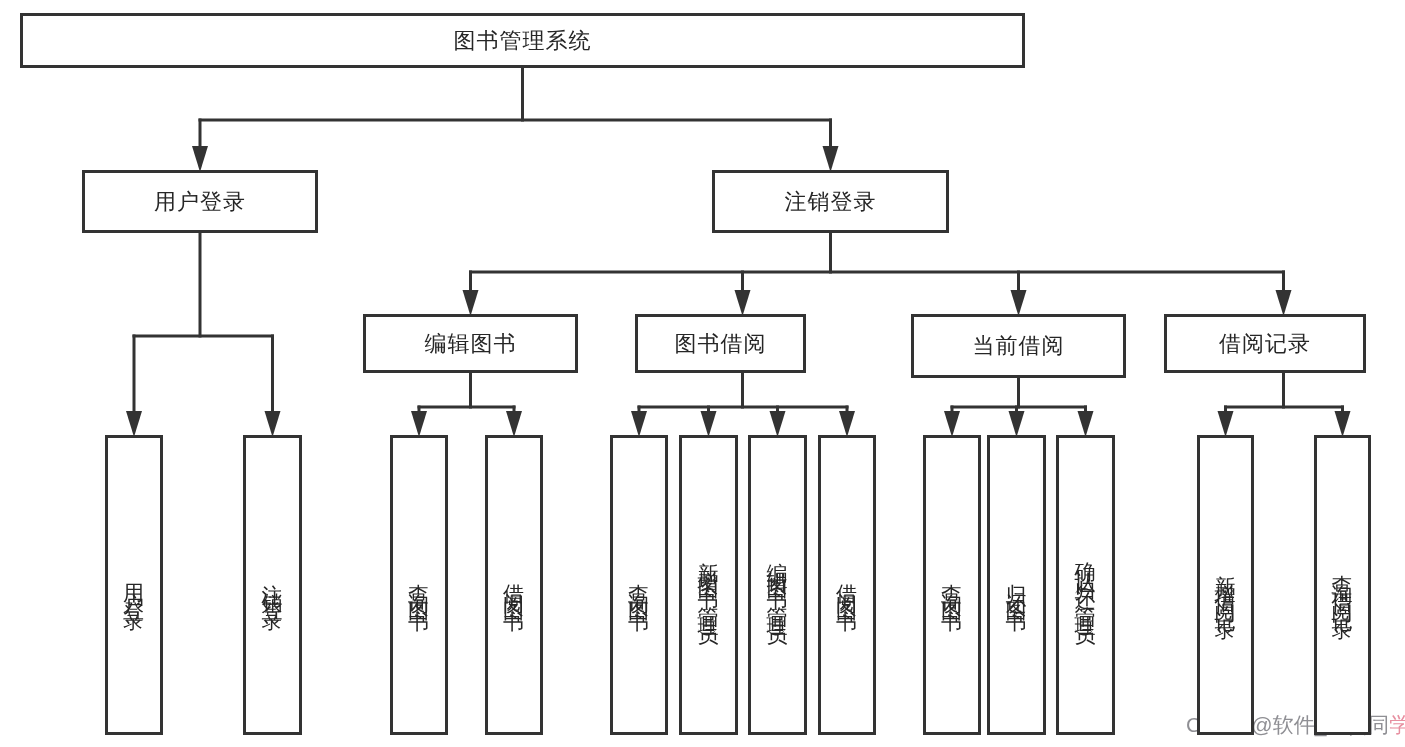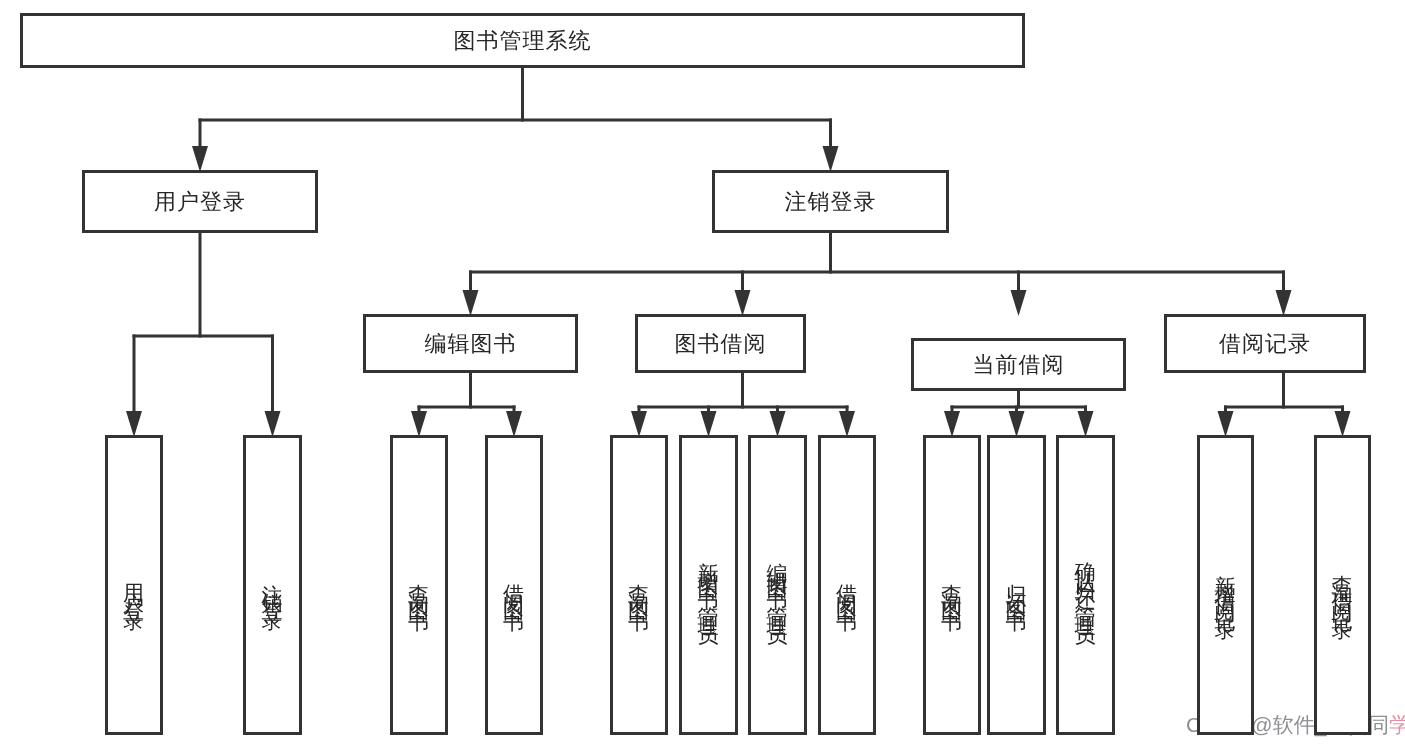--- a/index.html
+++ b/index.html
@@ -96,21 +96,21 @@
     </div>
     <div class="node h" style="left: 712px; top: 170px; width: 237px; height: 63px;">
       <span class="label">注销登录</span>
     </div>
     <div class="node h" style="left: 363px; top: 314px; width: 215px; height: 59px;">
       <span class="label">编辑图书</span>
     </div>
     <div class="node h" style="left: 635px; top: 314px; width: 171px; height: 59px;">
       <span class="label">图书借阅</span>
     </div>
-    <div class="node h" style="left: 911px; top: 314px; width: 215px; height: 53px; margin-top: 24px;">
+    <div class="node h" style="left: 911px; top: 314px; width: 215px; height: 64px;">
       <span class="label">当前借阅</span>
     </div>
     <div class="node h" style="left: 1164px; top: 314px; width: 202px; height: 59px;">
       <span class="label">借阅记录</span>
     </div>
     <div class="node v" style="left: 105px; top: 435px; width: 58px; height: 300px;">
       <span class="label">用户登录</span>
     </div>
     <div class="node v" style="left: 243px; top: 435px; width: 59px; height: 300px;">
       <span class="label">注销登录</span>

